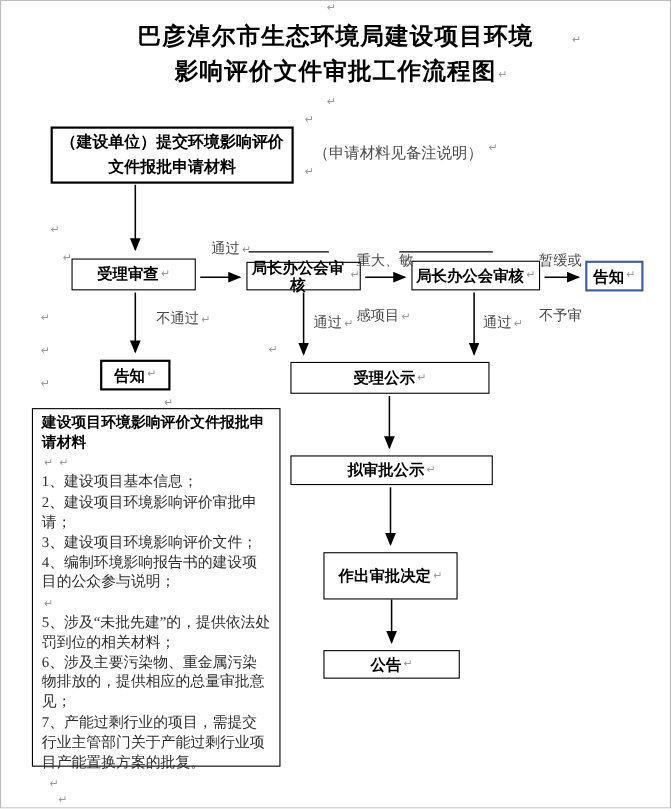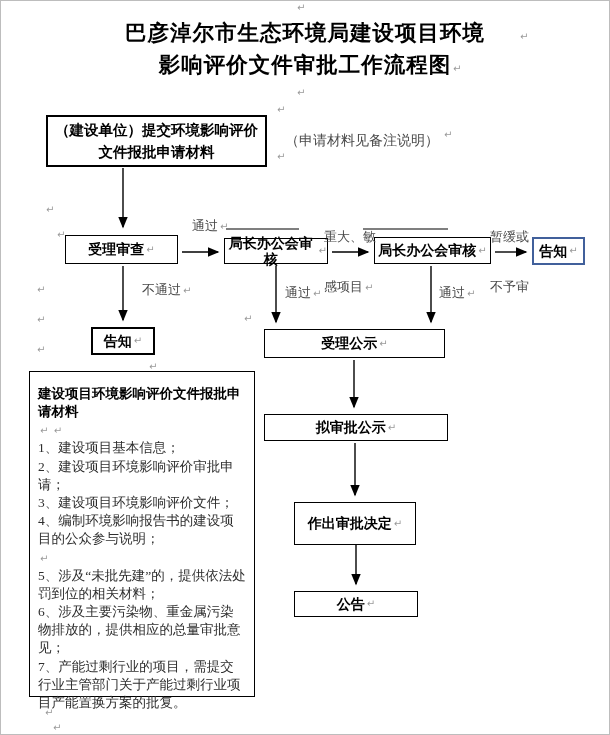--- a/index.html
+++ b/index.html
@@ -35,21 +35,21 @@
   #director-review-box{left:373px;top:236px;width:117px;height:27px;}
   #notify-right-box{left:531px;top:236px;width:53px;height:28px;border-width:2px;}
   #notify-left-box{left:90px;top:326px;width:64px;height:28px;border-width:2px;}
   #acceptance-publicity-box{left:263px;top:328px;width:181px;height:29px;}
   #proposed-publicity-box{left:263px;top:413px;width:184px;height:27px;}
   #decision-box{left:293px;top:501px;width:122px;height:43px;}
   #announcement-box{left:293px;top:590px;width:124px;height:26px;}
   #notes-box{
     position:absolute;left:28px;top:370px;width:226px;height:326px;z-index:2;
     background:#fff;border:1.5px solid #000;box-sizing:border-box;
-    padding:13px 8px 0 8px;font-size:13.5px;line-height:18.2px;color:#2e2e2e;
+    padding:3px 8px 0 8px;font-size:13.5px;line-height:18.2px;color:#2e2e2e;
   }
   #notes-box .nb-title{
     font-family:"Liberation Sans", sans-serif;font-weight:bold;color:#000;
   }
   .nb-item{margin:0;}
   .nb-spacer{height:18px;}
   .lbl2{line-height:16.5px;white-space:pre;}
 </style>
 </head>
 <body>

